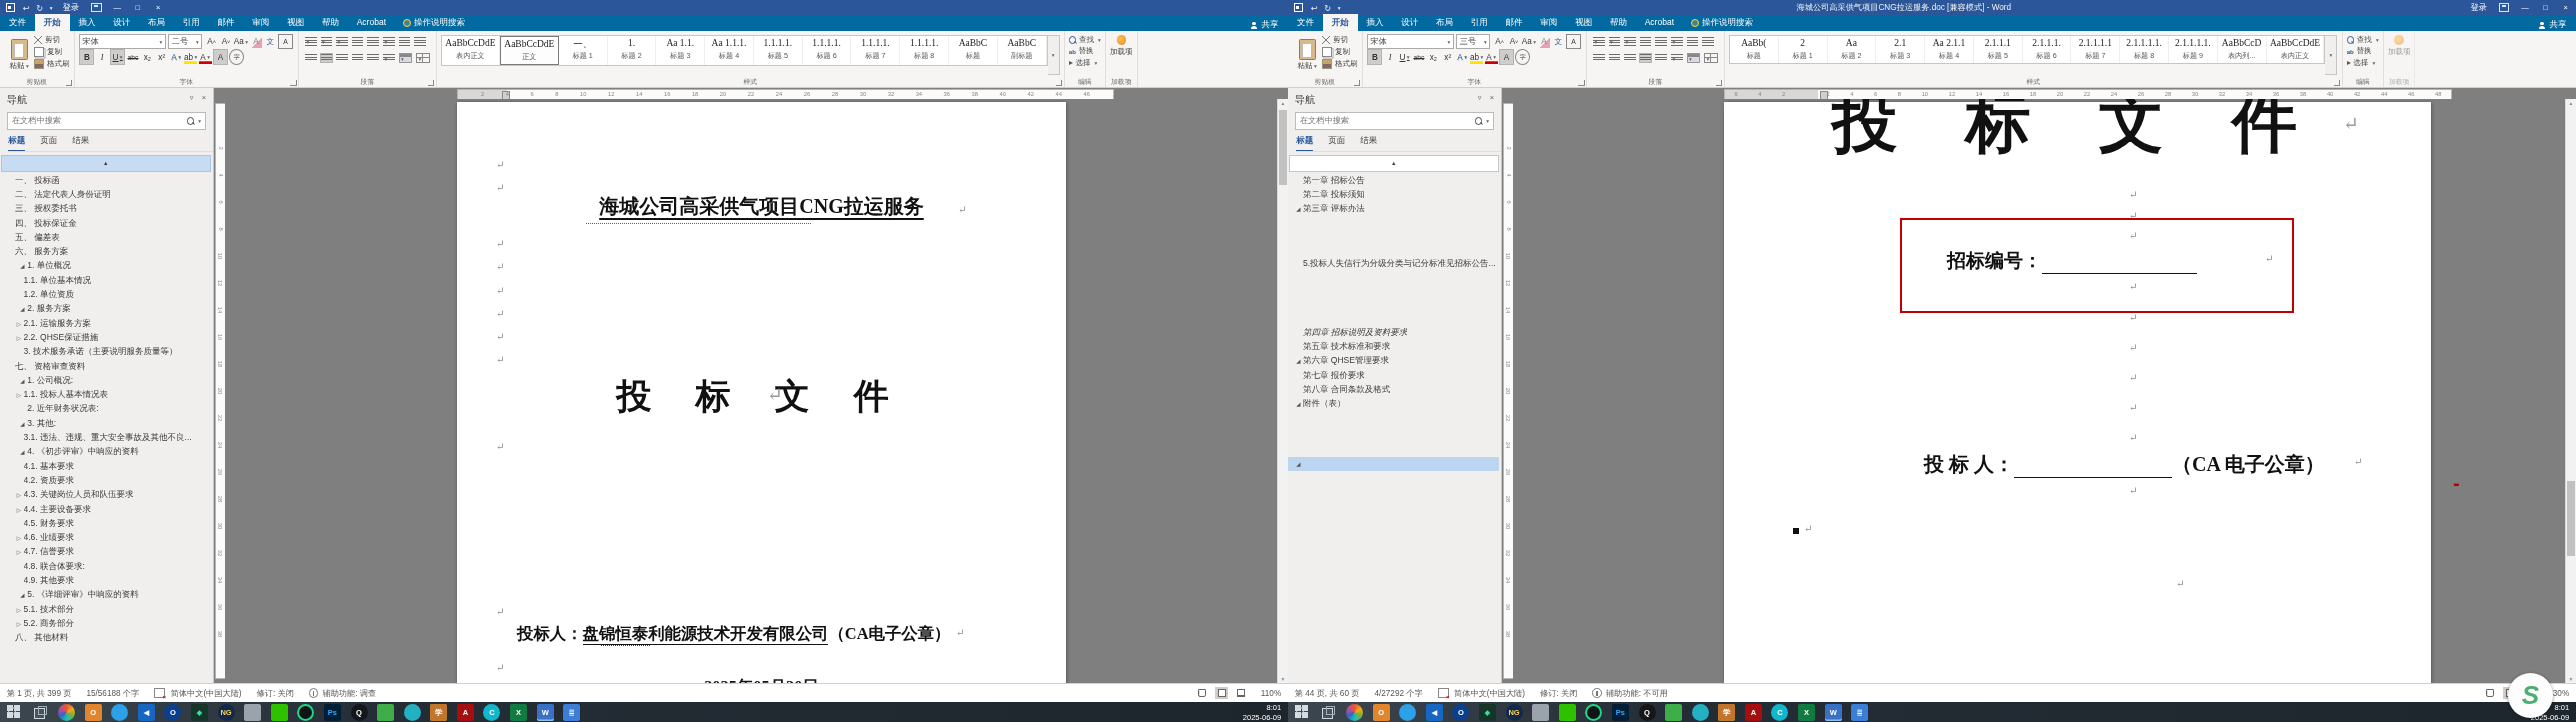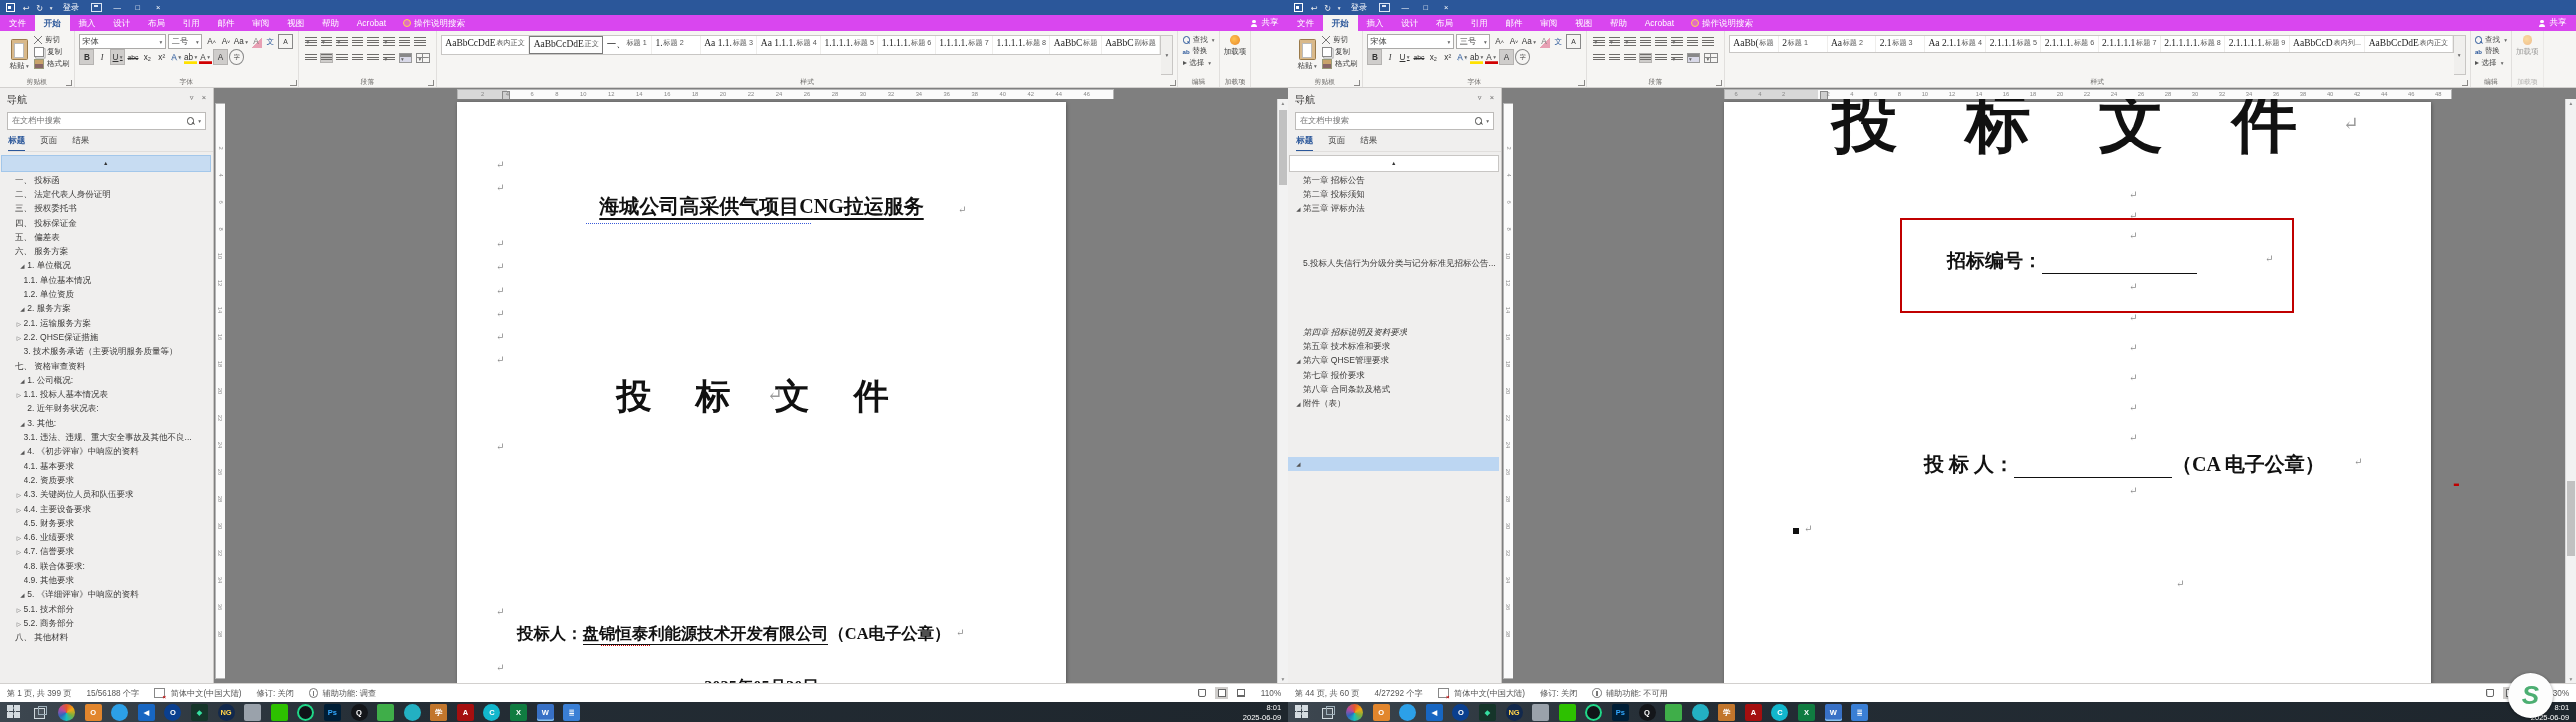--- a/index.html
+++ b/index.html
@@ -14,21 +14,21 @@
   .tbar{height:15px;background:#2b579a;color:#fff;display:flex;align-items:center;font-size:8.2px;flex:none}
   .ic-save{width:7.5px;height:7.5px;border:1px solid #fff;margin:0 4.1px 0 5.5px;position:relative;flex:none}
   .ic-save:after{content:"";position:absolute;left:1.4px;top:2.7px;width:2.7px;height:2.7px;background:#fff}
   .qbtn{margin:0 3.4px;color:#eee;font-size:8.2px}
   .qbtn.dd0{font-size:5.5px}
   .ttl{flex:1;text-align:center;color:#f0f0f0;white-space:nowrap;overflow:hidden}
   .signin{margin:0 6.8px;color:#fff}
   .rdo{width:8.2px;height:6.8px;border:0.7px solid #dce6f5;margin:0 5.5px;position:relative}
   .rdo:after{content:"";position:absolute;left:1.4px;top:1.4px;width:4.1px;height:1.4px;background:#dce6f5}
   .wc{width:20.4px;text-align:center;font-size:7.5px;color:#fff}
-  .trow{height:16.4px;background:#d946ef;display:flex;align-items:center;flex:none}
+  .trow{height:16.4px;background:#0369a1;display:flex;align-items:flex-end;flex:none}
   .tabs{display:flex;align-items:stretch}
   .tab{color:#fff;font-size:8.5px;padding:3.4px 8.9px 2px;white-space:nowrap}
   .tab.on{background:#f6f5f3;color:#2b579a;font-weight:bold}
   .tab.tellme{position:relative;padding-left:19px}
   .tab.tellme:before{content:"";position:absolute;left:8.2px;top:4.8px;width:6.1px;height:6.1px;border-radius:50%;
       border:1px solid #ffd84d;background:rgba(255,216,77,.25)}
   .share{margin-left:auto;display:flex;align-items:center;color:#fff;font-size:8.5px;padding:0 9.5px;gap:4.1px}
   .shic{width:6.8px;height:6.8px;position:relative}
   .shic:before{content:"";position:absolute;left:1.7px;top:0;width:3.4px;height:3.4px;border-radius:50%;background:#fff}
   .shic:after{content:"";position:absolute;left:0;bottom:-0.7px;width:6.8px;height:3.4px;border-radius:3.4px 3.4px 0 0;background:#fff}
@@ -68,21 +68,21 @@
   .fb-shd{background:#cfcdcb;border:0.7px solid #b5b3b1}
   .fb-circ{border:0.7px solid #888;border-radius:50%;font-size:6.1px}
   .g-font .frow2{height:15px}
   .pl{width:11.6px;height:8.9px;margin:2px;background:repeating-linear-gradient(180deg,#6e6c6a 0 1px,transparent 1px 2.7px)}
   .pl.on{outline:1.4px solid #b5b3b1;background-color:#cfcdcb}
   .pl.grid{background:linear-gradient(#888,#888) 50% 50%/100% 1px no-repeat,
             linear-gradient(#888,#888) 50% 50%/1px 100% no-repeat;border:0.7px solid #888}
   .pl.pail{background:linear-gradient(180deg,#888 0 35%,#d9d9e8 35% 100%);border:0.7px solid #999}
   .parow{display:flex;align-items:center;height:16.4px}
   .stylegal{background:#fff;border:0.7px solid #c8c6c4;display:flex;overflow:hidden;margin:2px 0;align-self:flex-start}
-  .sitem{min-width:41px;text-align:center;padding:2px 3.4px 1.4px;border-right:0.7px solid #efeeec;display:flex;gap:0.7px}
+  .sitem{min-width:41px;text-align:center;padding:2px 3.4px 1.4px;border-right:0.7px solid #efeeec;display:flex;flex-direction:column;gap:0.7px}
   .sitem.sel{border:0.7px solid #7a7a7a;background:#fdfdfd}
   .sprev{font-family:"Liberation Serif","DejaVu Serif",serif;font-size:9.5px;color:#222;white-space:nowrap;height:12.3px}
   .slab{font-size:7.2px;color:#555;white-space:nowrap}
   .galmore{width:11px;border:0.7px solid #c8c6c4;border-left:none;background:#f0efed;display:flex;align-items:center;justify-content:center;color:#666;font-size:5.5px;align-self:stretch;margin:2px 0}
   .g-edit{flex-direction:column;justify-content:flex-start;gap:1.4px;padding-top:3.4px}
   .erow{display:flex;align-items:center;gap:2.7px;white-space:nowrap}
   .ic-find{width:5.5px;height:5.5px;border:1px solid #2b579a;border-radius:50%;position:relative}
   .ic-find:after{content:"";position:absolute;width:1px;height:2.7px;background:#2b579a;left:4.8px;top:4.1px;transform:rotate(-45deg)}
   .ic-rep:before{content:"ab";font-size:6.1px;color:#2b579a;font-weight:bold}
   .ic-sel{width:0;height:0;border-left:4.8px solid #555;border-top:2.7px solid transparent;border-bottom:2.7px solid transparent}
@@ -696,20 +696,21 @@
 </div>
 
 <div class="mon mon1">
   <div class="win w1">
 
     <div class="tbar">
       <span class="ic-save"></span>
       <span class="qbtn">↩</span>
       <span class="qbtn">↻</span>
       <span class="qbtn dd0">▾</span>
+      <span class="ttl">海城公司高采供气项目CNG拉运服务.doc [兼容模式] - Word</span>
       <span class="signin">登录</span>
       <span class="rdo"></span>
       <span class="wc">—</span>
       <span class="wc">□</span>
       <span class="wc">×</span>
     </div>
 
     <div class="trow">
       <div class="tabs">
 

